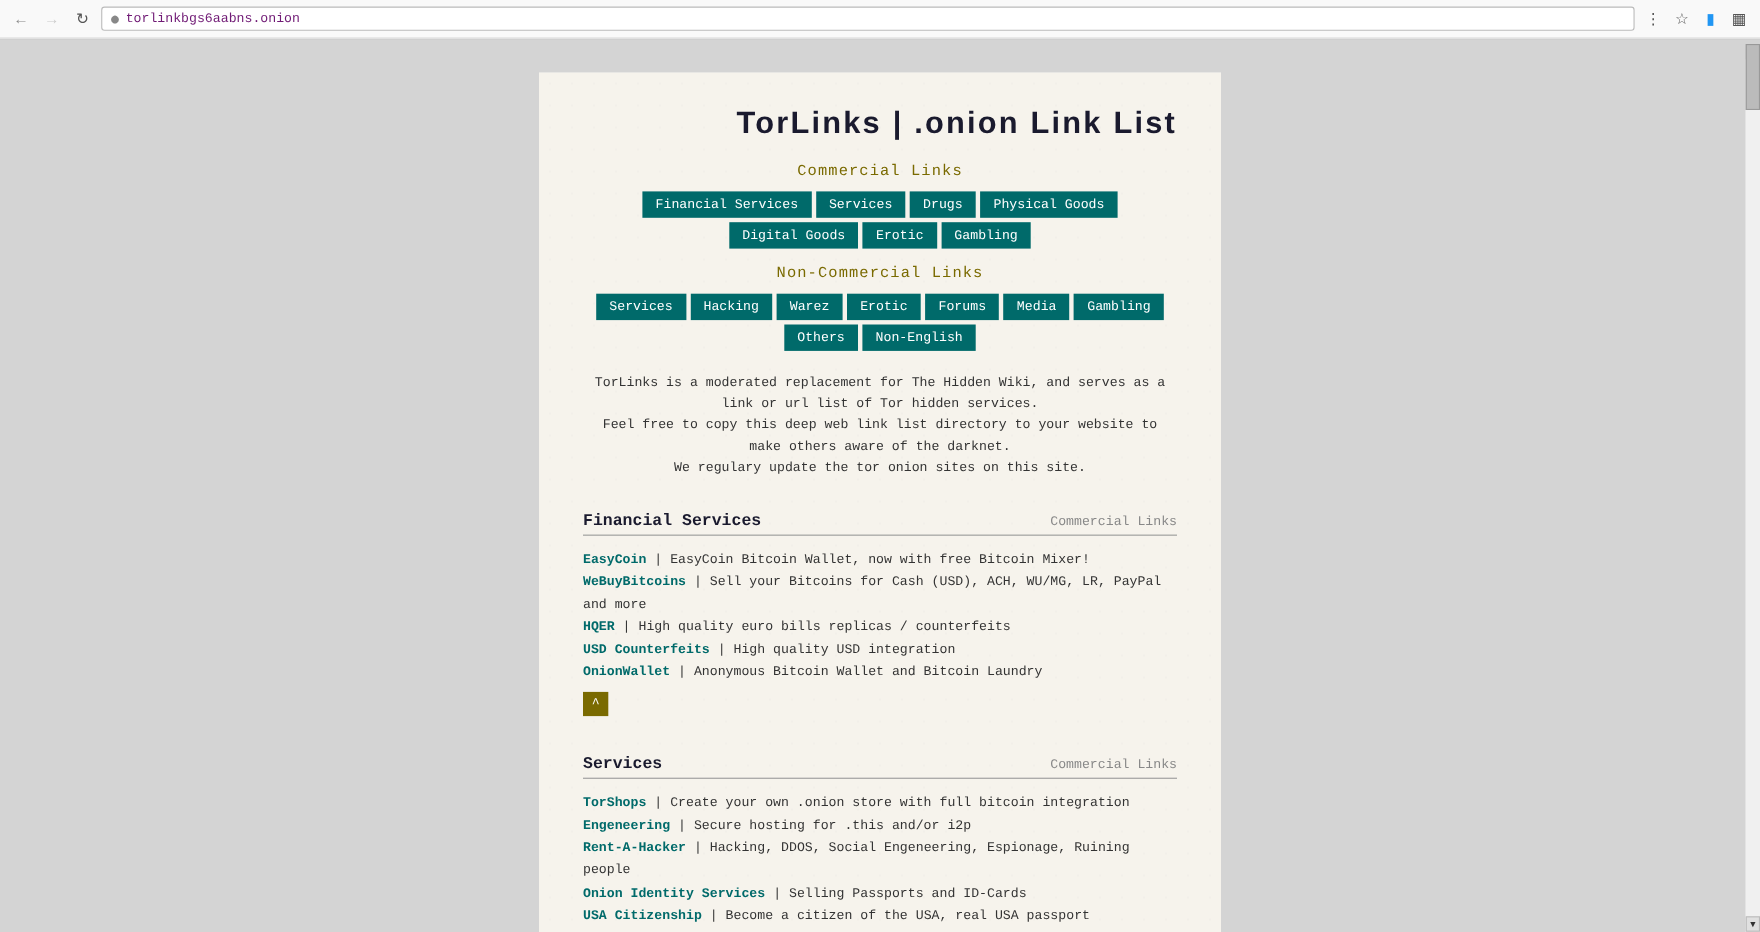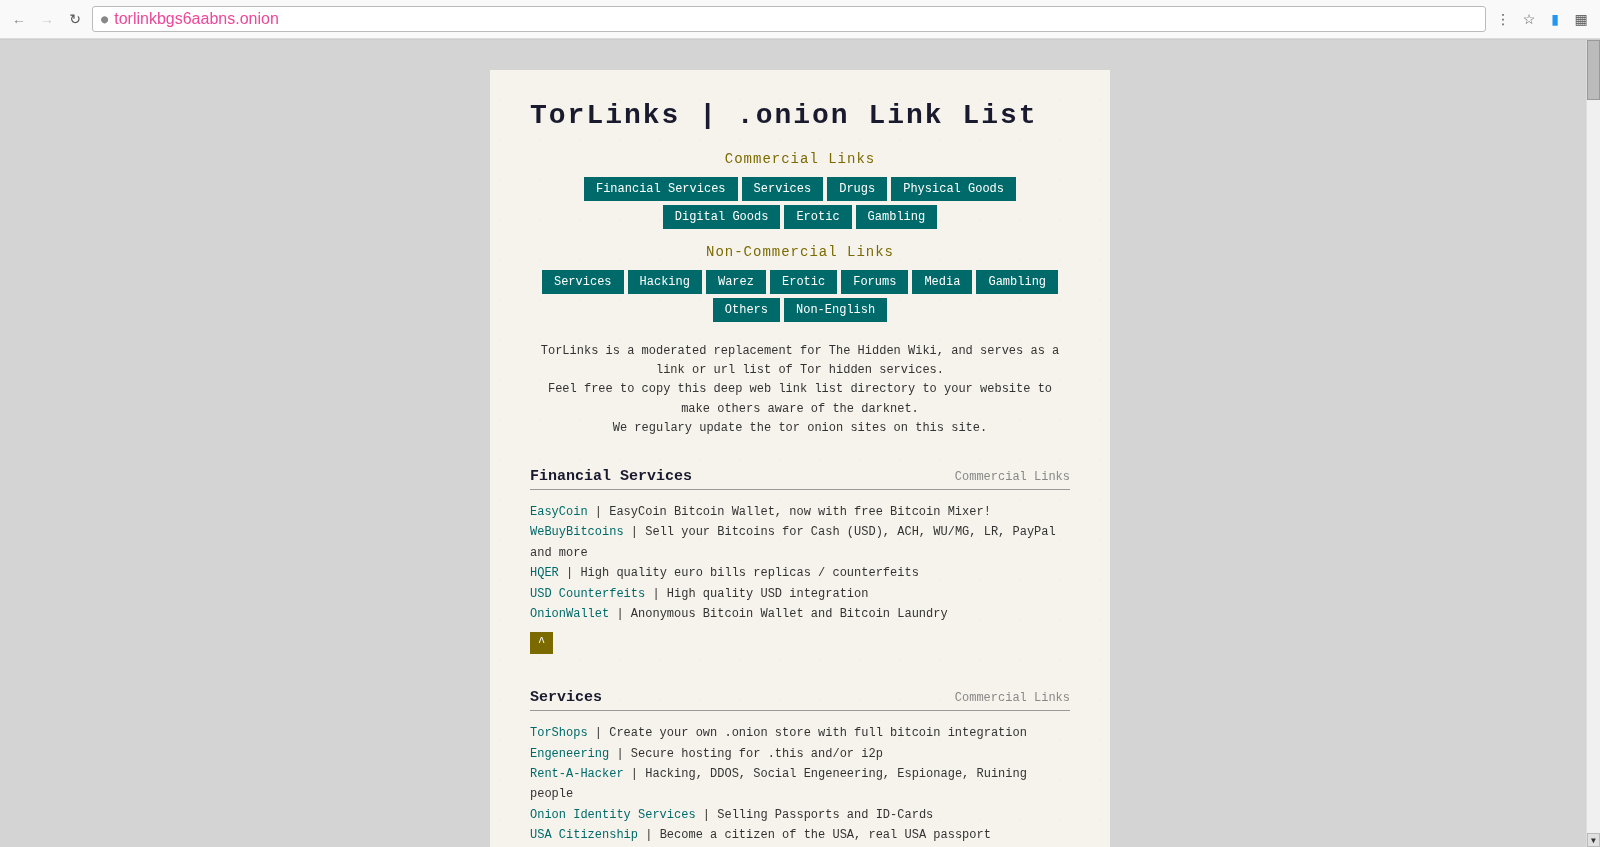--- a/index.html
+++ b/index.html
@@ -68,23 +68,23 @@
 
     .lock-icon {
       color: #888;
       font-size: 12px;
     }
 
     .address-bar {
       flex: 1;
       border: none;
       outline: none;
-      font-family: Liberation Sans, sans-serif;
-      font-size: 16px;
-      color: #ec4899;
+      font-family: Liberation Mono, monospace;
+      font-size: 12px;
+      color: #701a75;
       background: transparent;
     }
 
     .browser-actions {
       display: flex;
       gap: 4px;
       align-items: center;
     }
 
     .action-btn {
@@ -128,22 +128,22 @@
       background: rgba(245, 242, 235, 0.92);
       pointer-events: none;
     }
 
     .page-content > * {
       position: relative;
       z-index: 1;
     }
 
     .page-title {
-      text-align: left;
-      font-family: Liberation Mono, monospace;
+      text-align: right;
+      font-family: Liberation Sans, sans-serif;
       font-size: 28px;
       font-weight: bold;
       color: #1a1a2e;
       margin-bottom: 20px;
       letter-spacing: 2px;
     }
 
     .section-header {
       text-align: center;
       font-family: 'Courier New', monospace;
@@ -211,21 +211,21 @@
     .link-item {
       font-family: 'Courier New', monospace;
       font-size: 12px;
       line-height: 1.7;
       color: #333;
     }
 
     .link-item a, .link-anchor {
       color: #006a6a;
       text-decoration: none;
-      font-weight: normal;
+      font-weight: bold;
       text-align: center;
     }
 
     .back-to-top {
       display: inline-block;
       background: #7a6a00;
       color: white;
       border: none;
       padding: 4px 8px;
       font-family: 'Courier New', monospace;

